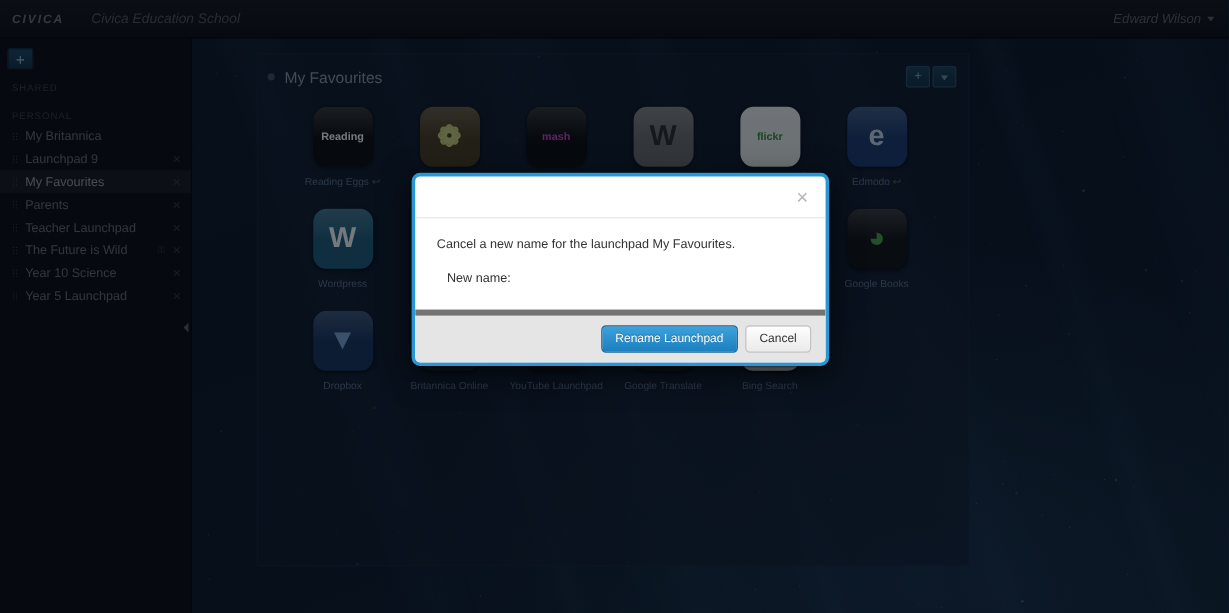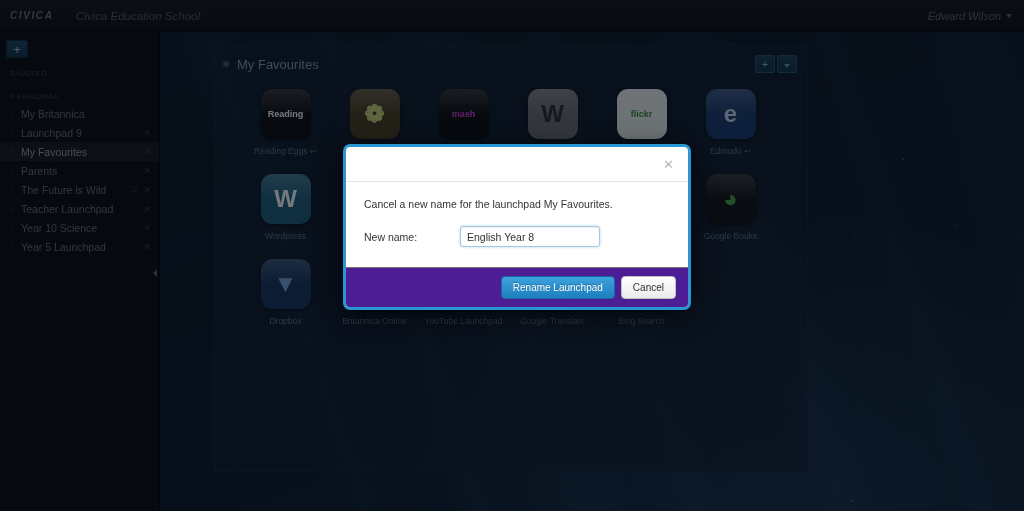--- a/index.html
+++ b/index.html
@@ -160,32 +160,32 @@
   }
   .modal-title { font-size:13px; font-weight:bold; color:#1b1b1b; }
   .modal-close {
     margin-left:auto; color:#b9b9b9; font-size:13px; line-height:13px; cursor:pointer;
   }
   .modal-body { padding:16px 18px 20px; }
   .modal-desc { font-size:10.5px; color:#333; margin-bottom:16px; }
   .modal-desc b { font-weight:normal; }
   .form-row { display:flex; align-items:center; }
   .form-label {
-    width:96px; text-align:left; padding-right:26px;
+    width:96px; text-align:center; padding-right:26px;
     font-size:10.5px; color:#333;
   }
   .name-input {
     width:140px; height:21px; padding:2px 6px;
     font-family:"Liberation Sans", sans-serif; font-size:10.5px; color:#333;
     border:1px solid #a9c6da; border-radius:3px; outline:none;
     background:#fff;
     box-shadow: inset 0 1px 1px rgba(0,0,0,.06), 0 0 3px rgba(70,160,215,.45);
   }
   .modal-foot {
-    background:#4c1d95; border-top:1px solid #737373;
+    background:#e5e5e5; border-top:5px solid #737373;
     padding:8px 12px; display:flex; justify-content:flex-end; gap:6px;
   }
   .btn {
     font-family:"Liberation Sans", sans-serif; font-size:10px;
     padding:4px 11px; border-radius:4px; cursor:pointer; line-height:13px;
   }
   .btn-primary {
     background: linear-gradient(180deg,#3da2dd 0%, #1c7fbe 100%);
     border:1px solid #1a6a9e; color:#fff; font-weight:normal;
     text-shadow:0 -1px 0 rgba(0,0,0,.25);
@@ -415,27 +415,27 @@
           <span class="lbl">My Favourites</span>
           <span class="x">✕</span>
         </div>
         <div class="nav-item">
           <span class="handle"></span>
           <span class="lbl">Parents</span>
           <span class="x">✕</span>
         </div>
         <div class="nav-item">
           <span class="handle"></span>
+          <span class="lbl">Teacher Launchpad</span>
+          <span class="x">✕</span>
+        </div>
+        <div class="nav-item">
+          <span class="handle"></span>
           <span class="lbl">The Future is Wild</span>
           <span class="lock">⚿</span>
-          <span class="x">✕</span>
-        </div>
-        <div class="nav-item">
-          <span class="handle"></span>
-          <span class="lbl">Teacher Launchpad</span>
           <span class="x">✕</span>
         </div>
         <div class="nav-item">
           <span class="handle"></span>
           <span class="lbl">Year 10 Science</span>
           <span class="x">✕</span>
         </div>
         <div class="nav-item">
           <span class="handle"></span>
           <span class="lbl">Year 5 Launchpad</span>
@@ -567,21 +567,20 @@
   <div class="modal">
     <div class="modal-head">
       <div class="modal-close">✕</div>
     </div>
     <div class="modal-body">
       <div class="modal-desc">
         <span>Cancel a new name for the launchpad </span><b>My Favourites.</b>
       </div>
       <div class="form-row">
         <label class="form-label">New name:</label>
-        <input class="name-input" type="text" value="English Year 8" style="">
       </div>
     </div>
     <div class="modal-foot">
       <button class="btn btn-primary">Rename Launchpad</button>
       <button class="btn btn-default">Cancel</button>
     </div>
   </div>
 
 </div>
 

